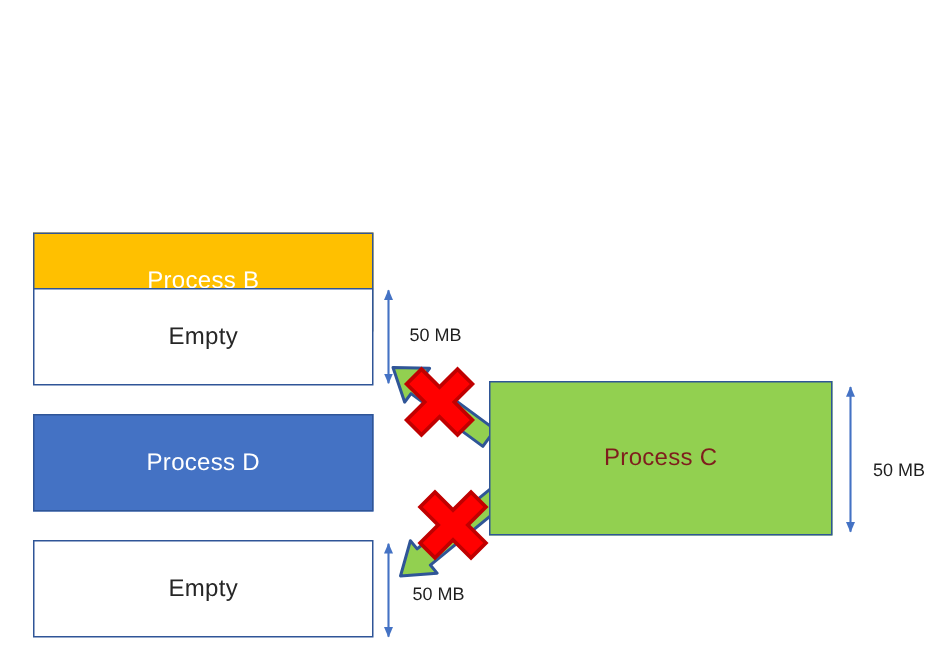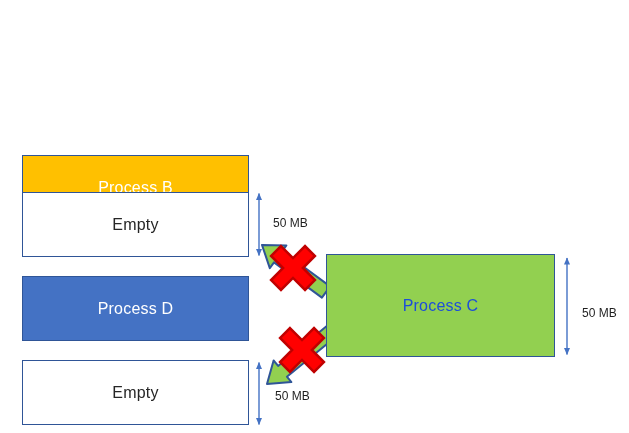--- a/index.html
+++ b/index.html
@@ -93,20 +93,20 @@
     <span class="block-label" style="color: rgb(38, 38, 38);">Empty</span>
   </div>
   <div class="block b3" style="background: rgb(68, 114, 196);">
     <span class="block-label" style="color: rgb(255, 255, 255);">Process D</span>
   </div>
   <div class="block b4" style="background: rgb(255, 255, 255);">
     <span class="block-label" style="color: rgb(38, 38, 38);">Empty</span>
   </div>
 
   <div class="proc-c" style="background: rgb(146, 208, 80);">
-    <span class="block-label" style="color: #1d4ed8;">Process C</span>
+    <span class="block-label" style="color: #7f1d1d;">Process C</span>
   </div>
 
   <div class="size-label sl-top">50 MB</div>
   <div class="size-label sl-bottom">50 MB</div>
   <div class="size-label sl-c">50 MB</div>
 
 </div>
 
 </body></html>

